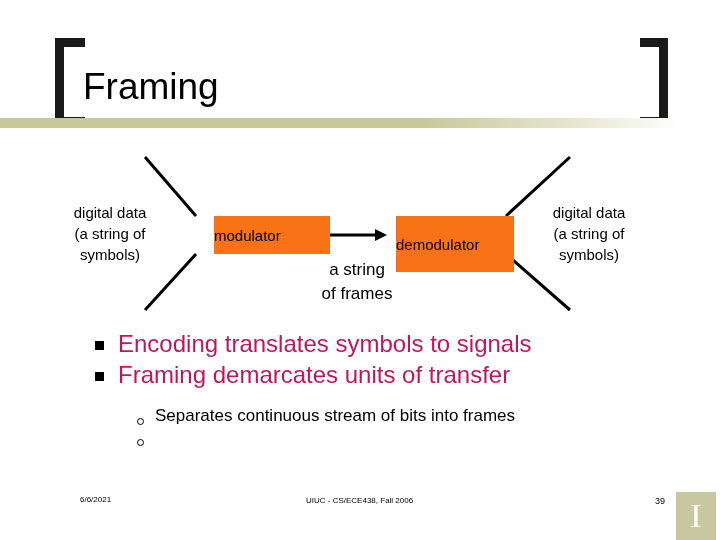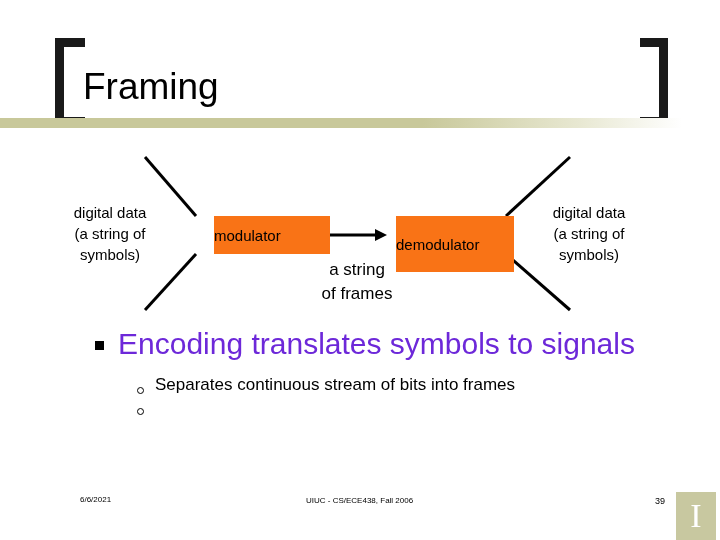--- a/index.html
+++ b/index.html
@@ -149,22 +149,22 @@
     box-sizing: border-box;
     margin-left: 80px;
   }
   .b1-marker .sq {
     display: inline-block;
     width: 9px;
     height: 9px;
     background: #000000;
   }
   .b1-text {
-    font-size: 30px;
-    color: #6d28d9;
+    font-size: 24px;
+    color: #be185d;
     line-height: 28px;
   }
   .b2-row {
     display: flex;
     align-items: flex-end;
     margin-bottom: 1px;
   }
   .b2-marker {
     width: 30px;
     text-align: center;
@@ -276,20 +276,24 @@
 of frames</div>
   </div>
 
   <div class="bullets">
 
     <div class="b1-row">
       <div class="b1-marker"><span class="sq"></span></div>
       <div class="b1-text">Encoding translates symbols to signals</div>
     </div>
 
+    <div class="b1-row">
+      <div class="b1-marker"><span class="sq"></span></div>
+      <div class="b1-text">Framing demarcates units of transfer</div>
+    </div>
 
     <div class="b2-spacer"></div>
 
     <div class="b2-row">
       <div class="b2-marker"><span class="circ"></span></div>
       <div class="b2-text">Separates continuous stream of bits into frames</div>
     </div>
 
     <div class="b2-row">
       <div class="b2-marker"><span class="circ"></span></div>

